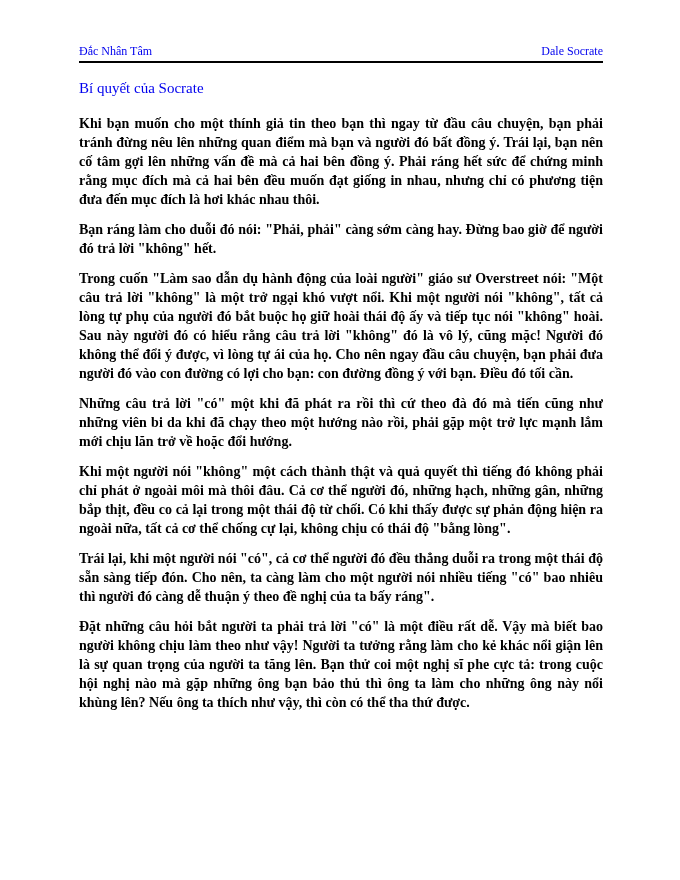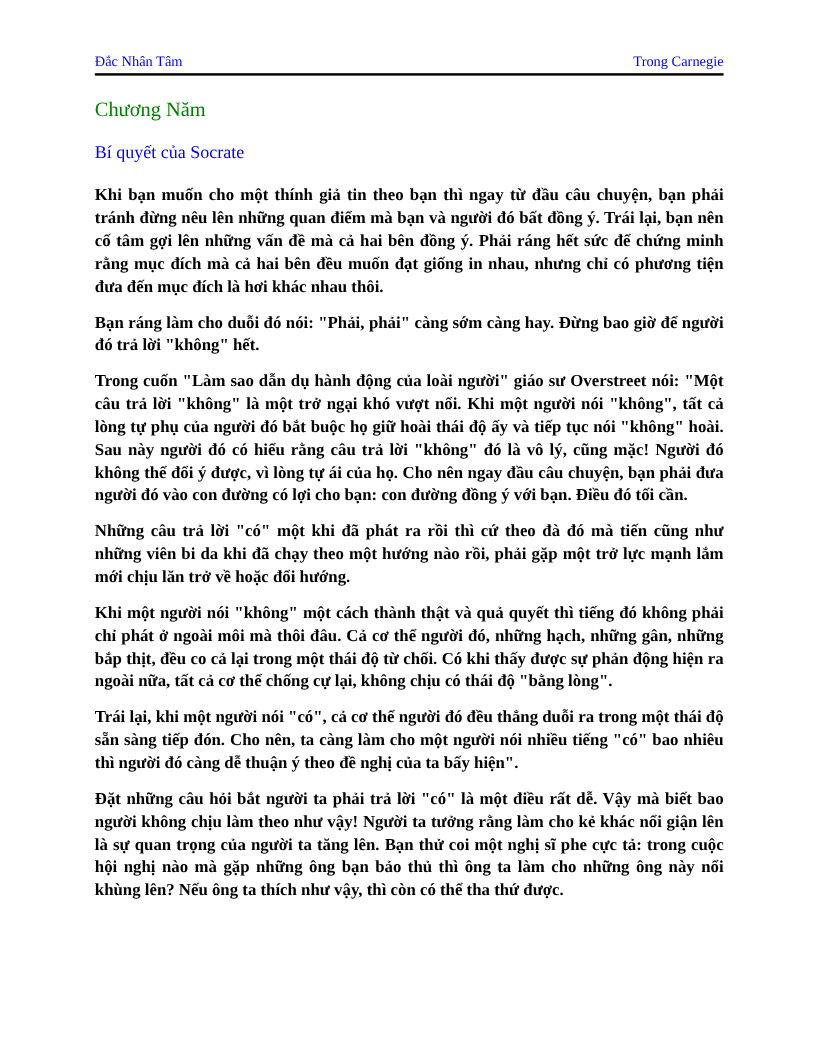--- a/index.html
+++ b/index.html
@@ -64,34 +64,33 @@
     padding-top: 16px;
   }
 </style>
 </head>
 <body>
 
 <div class="page">
 
   <div class="page-header">
     <span>Đắc Nhân Tâm</span>
-    <span>Trong Carnegie</span>
+    <span>Dale Socrate</span>
   </div>
 
-  <h1 class="chapter-title">Chương Năm</h1>
 
   <h2 class="section-title">Bí quyết của Socrate</h2>
 
   <div class="body-text">
     <p>Khi bạn muốn cho một thính giả tin theo bạn thì ngay từ đầu câu chuyện, bạn phải tránh đừng nêu lên những quan điểm mà bạn và người đó bất đồng ý. Trái lại, bạn nên cố tâm gợi lên những vấn đề mà cả hai bên đồng ý. Phải ráng hết sức để chứng minh rằng mục đích mà cả hai bên đều muốn đạt giống in nhau, nhưng chỉ có phương tiện đưa đến mục đích là hơi khác nhau thôi.</p>
     <p>Bạn ráng làm cho duỗi đó nói: "Phải, phải" càng sớm càng hay. Đừng bao giờ để người đó trả lời "không" hết.</p>
     <p>Trong cuốn "Làm sao dẫn dụ hành động của loài người" giáo sư Overstreet nói: "Một câu trả lời "không" là một trở ngại khó vượt nổi. Khi một người nói "không", tất cả lòng tự phụ của người đó bắt buộc họ giữ hoài thái độ ấy và tiếp tục nói "không" hoài. Sau này người đó có hiểu rằng câu trả lời "không" đó là vô lý, cũng mặc! Người đó không thể đổi ý được, vì lòng tự ái của họ. Cho nên ngay đầu câu chuyện, bạn phải đưa người đó vào con đường có lợi cho bạn: con đường đồng ý với bạn. Điều đó tối cần.</p>
     <p>Những câu trả lời "có" một khi đã phát ra rồi thì cứ theo đà đó mà tiến cũng như những viên bi da khi đã chạy theo một hướng nào rồi, phải gặp một trở lực mạnh lắm mới chịu lăn trở về hoặc đổi hướng.</p>
     <p>Khi một người nói "không" một cách thành thật và quả quyết thì tiếng đó không phải chỉ phát ở ngoài môi mà thôi đâu. Cả cơ thể người đó, những hạch, những gân, những bắp thịt, đều co cả lại trong một thái độ từ chối. Có khi thấy được sự phản động hiện ra ngoài nữa, tất cả cơ thể chống cự lại, không chịu có thái độ "bằng lòng".</p>
-    <p>Trái lại, khi một người nói "có", cả cơ thể người đó đều thẳng duỗi ra trong một thái độ sẵn sàng tiếp đón. Cho nên, ta càng làm cho một người nói nhiều tiếng "có" bao nhiêu thì người đó càng dễ thuận ý theo đề nghị của ta bấy hiện".</p>
+    <p>Trái lại, khi một người nói "có", cả cơ thể người đó đều thẳng duỗi ra trong một thái độ sẵn sàng tiếp đón. Cho nên, ta càng làm cho một người nói nhiều tiếng "có" bao nhiêu thì người đó càng dễ thuận ý theo đề nghị của ta bấy ráng".</p>
     <p>Đặt những câu hỏi bắt người ta phải trả lời "có" là một điều rất dễ. Vậy mà biết bao người không chịu làm theo như vậy! Người ta tưởng rằng làm cho kẻ khác nổi giận lên là sự quan trọng của người ta tăng lên. Bạn thử coi một nghị sĩ phe cực tả: trong cuộc hội nghị nào mà gặp những ông bạn bảo thủ thì ông ta làm cho những ông này nổi khùng lên? Nếu ông ta thích như vậy, thì còn có thể tha thứ được.</p>
   </div>
 
   <div class="page-footer">
     <span>- 80 -</span>
   </div>
 
 </div>
 
 </body></html>

